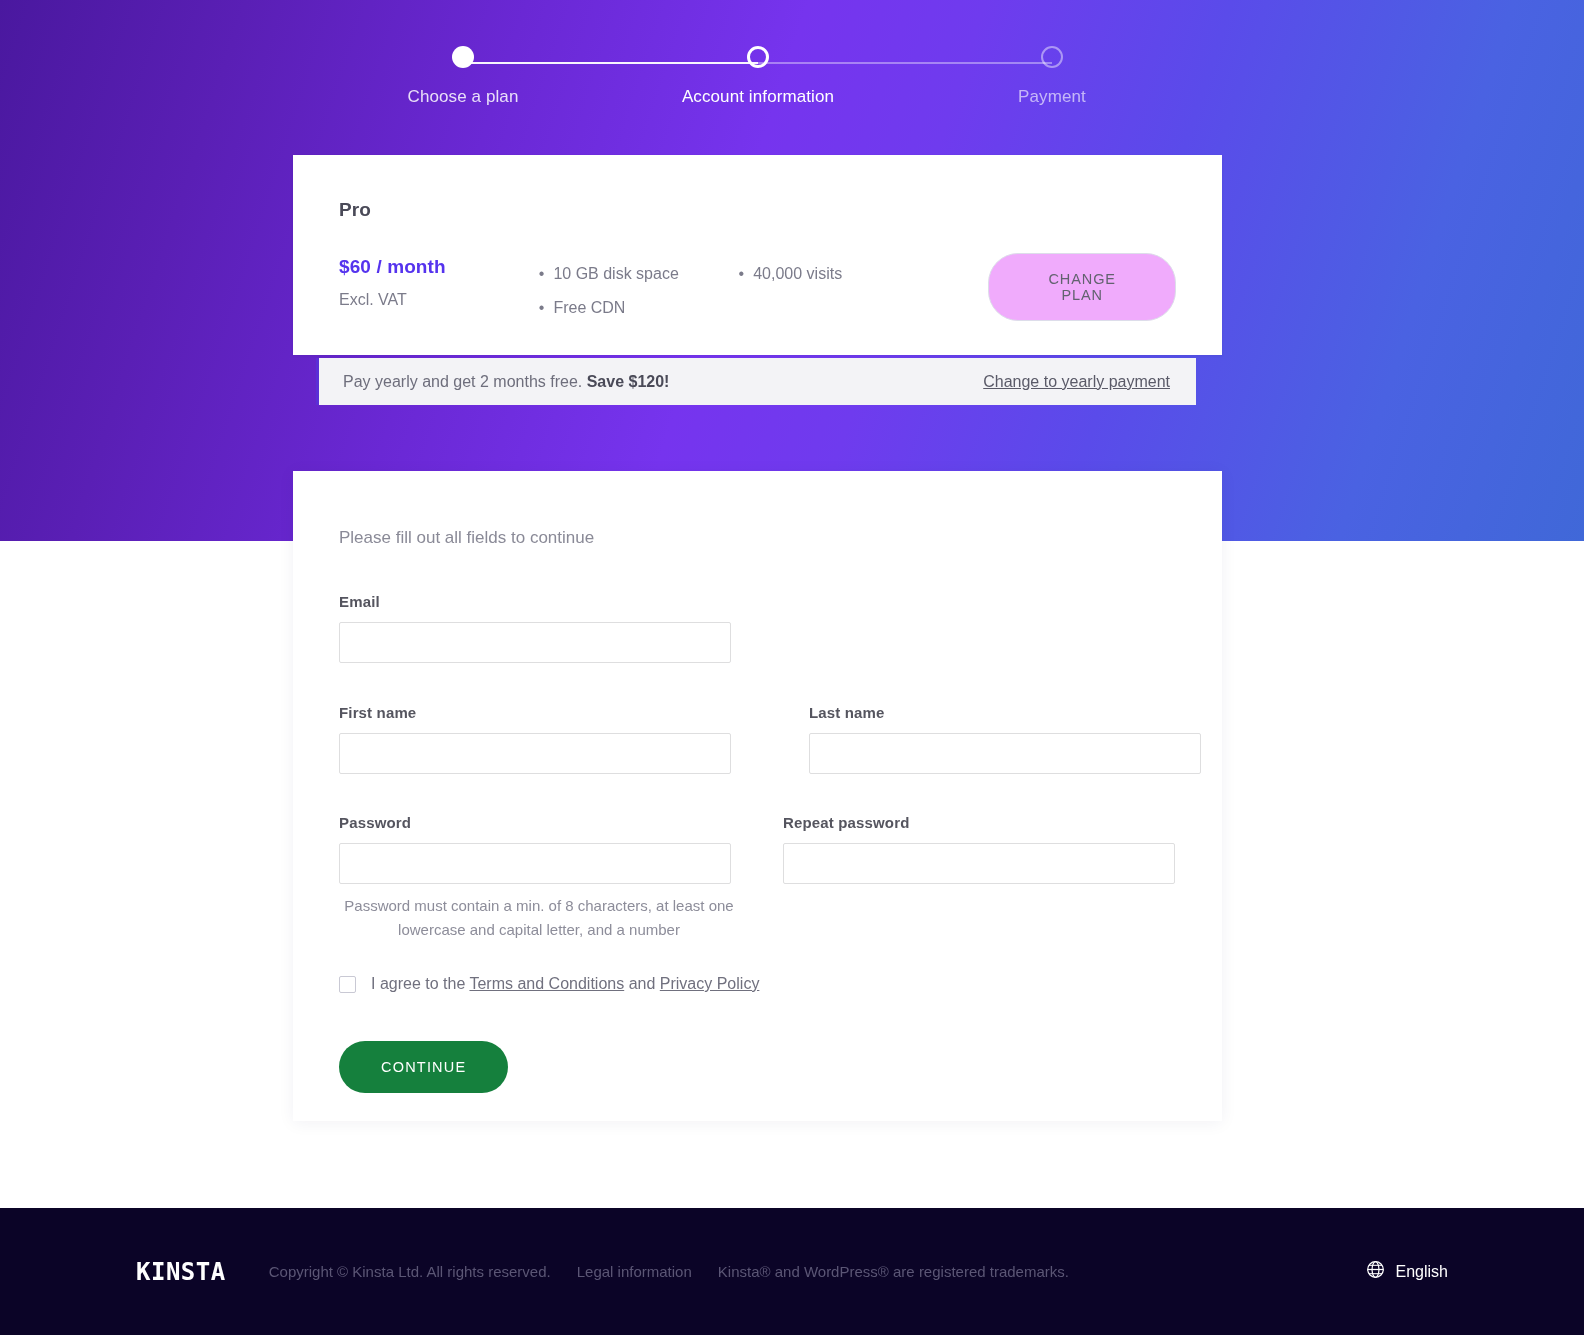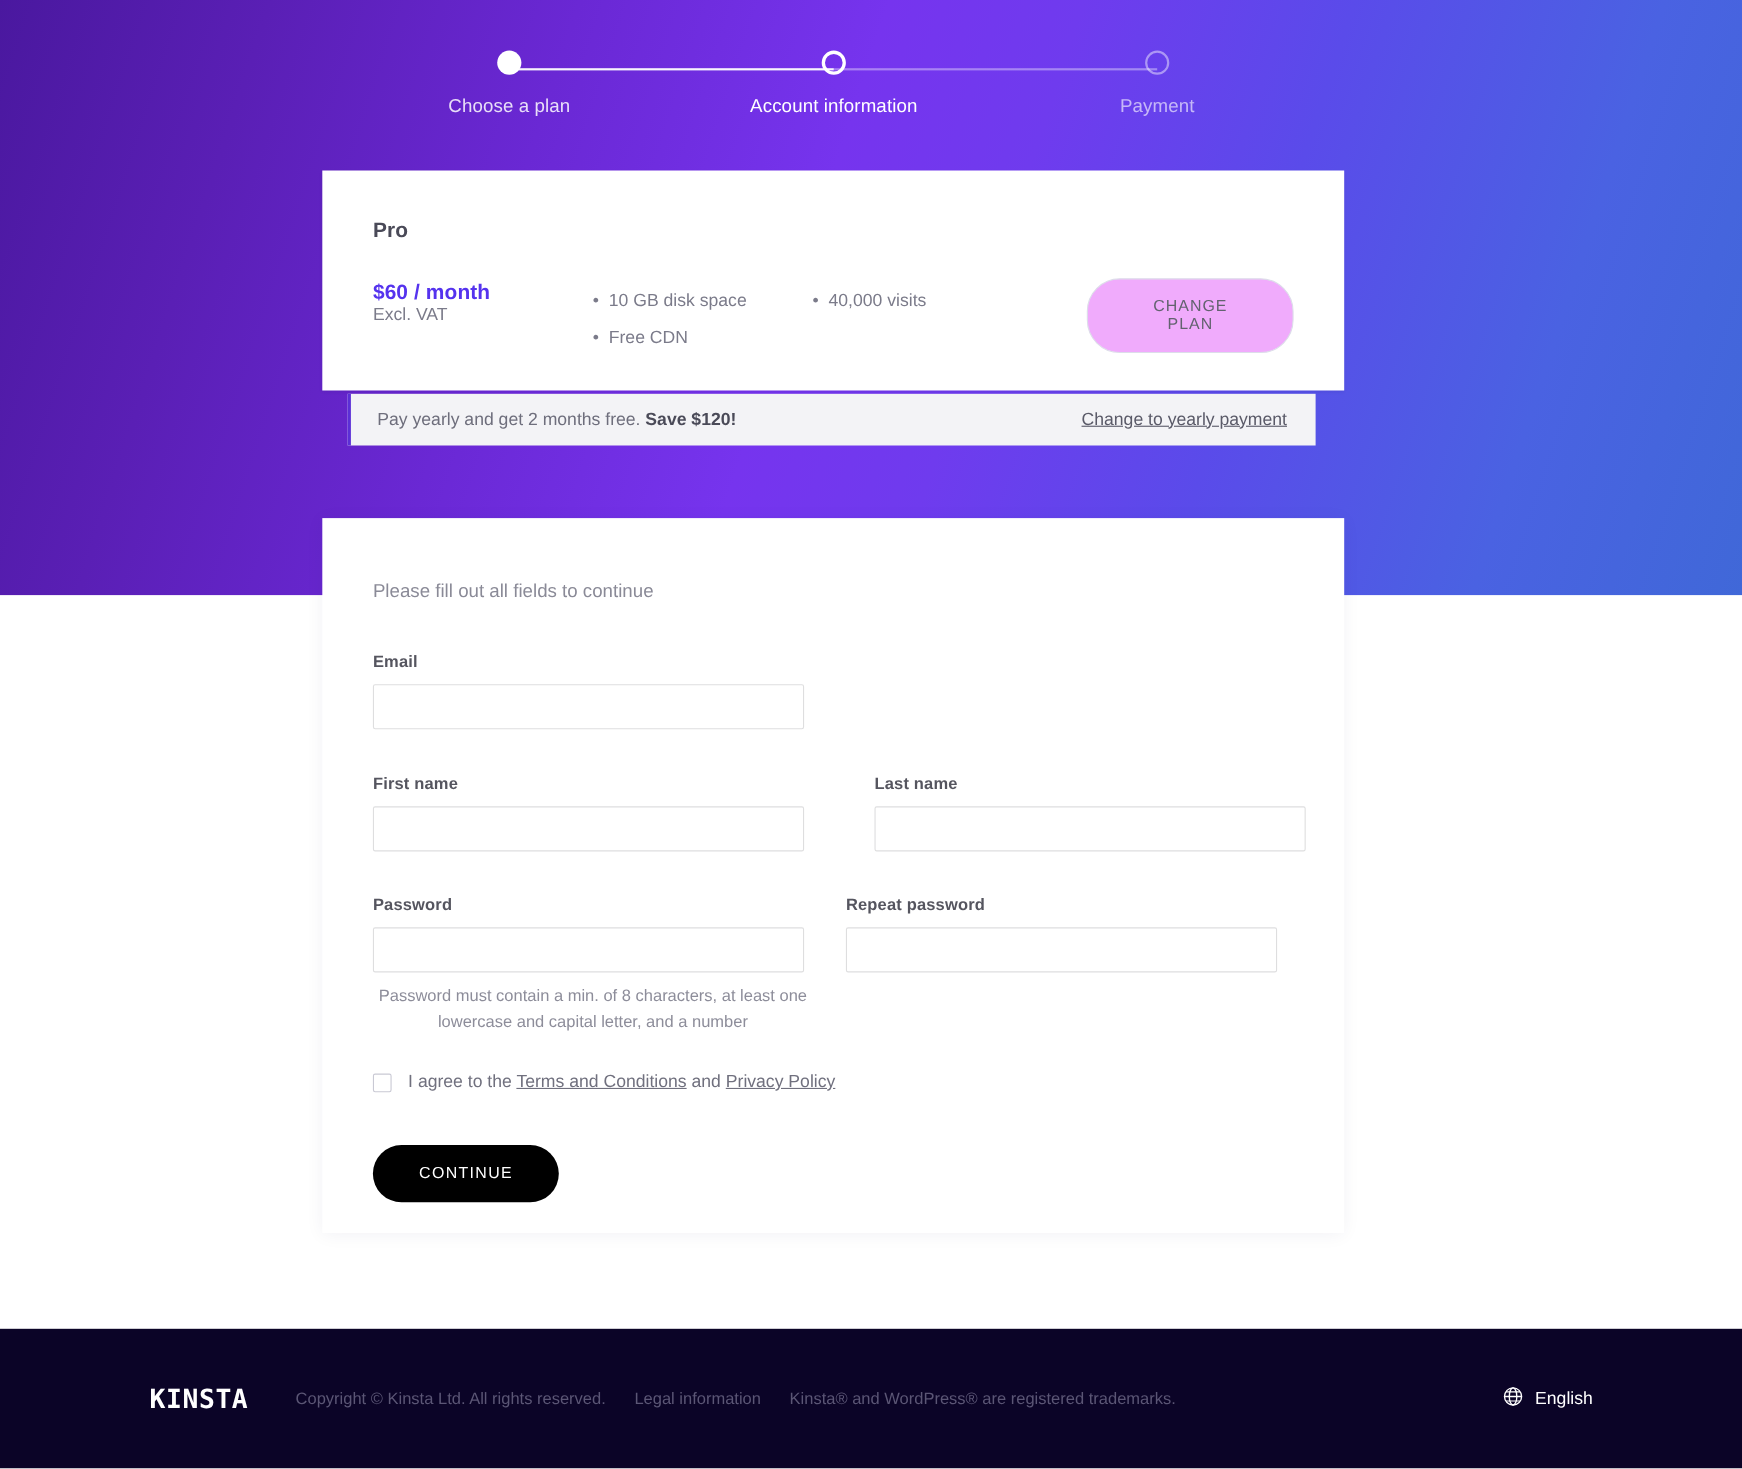--- a/index.html
+++ b/index.html
@@ -118,20 +118,21 @@
     align-items: flex-start;
   }
   .plan-col-price { width: 200px; padding-top: 3px; }
   .plan-price {
     font-size: 19px;
     font-weight: bold;
     color: #5533ee;
     letter-spacing: 0.1px;
   }
   .plan-vat {
+    margin-top: 13px;
     font-size: 16px;
     color: #7b7b8a;
   }
   .plan-col-feat { width: 200px; padding-top: 4px; }
   .plan-col-feat.wide { width: 250px; }
   .feat {
     font-size: 16px;
     color: #7b7b8a;
     line-height: 34px;
     white-space: nowrap;
@@ -215,21 +216,21 @@
     font-size: 15px;
     color: #3a3a46;
     padding: 0 11px;
     outline: none;
   }
 
   .row-email  { margin-top: 45px; }
   .row-names  { margin-top: 41px; display: flex; gap: 26px; }
   .row-pass   { margin-top: 40px; display: flex; }
   .col { width: 392px; }
-  .col + .col { margin-left: 38px; }
+  .col + .col { margin-left: 52px; }
 
   .pass-hint {
     width: 400px;
     margin-top: 10px;
     font-size: 15px;
     line-height: 24px;
     color: #8d8d9a;
     text-align: center;
   }
 
@@ -256,21 +257,21 @@
     text-decoration: underline;
     cursor: pointer;
   }
 
   .btn-continue {
     margin-top: 48px;
     display: inline-block;
     padding: 18px 42px;
     border: none;
     border-radius: 30px;
-    background: #000000;
+    background: #15803d;
     color: #ffffff;
     font-size: 14.5px;
     letter-spacing: 1.2px;
     cursor: pointer;
     font-family: inherit;
   }
 
   
   .footer {
     position: absolute;

